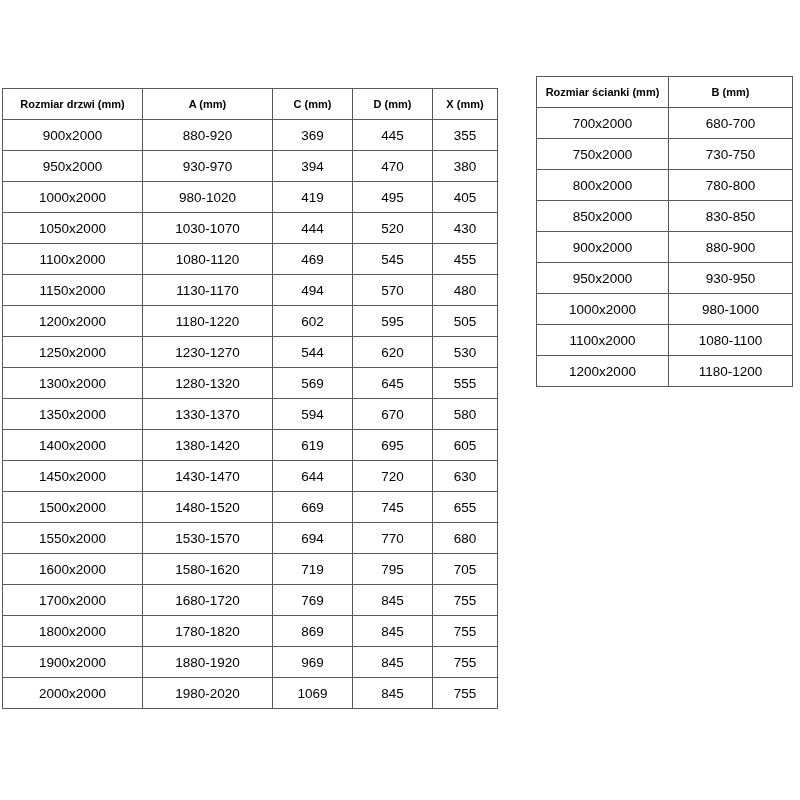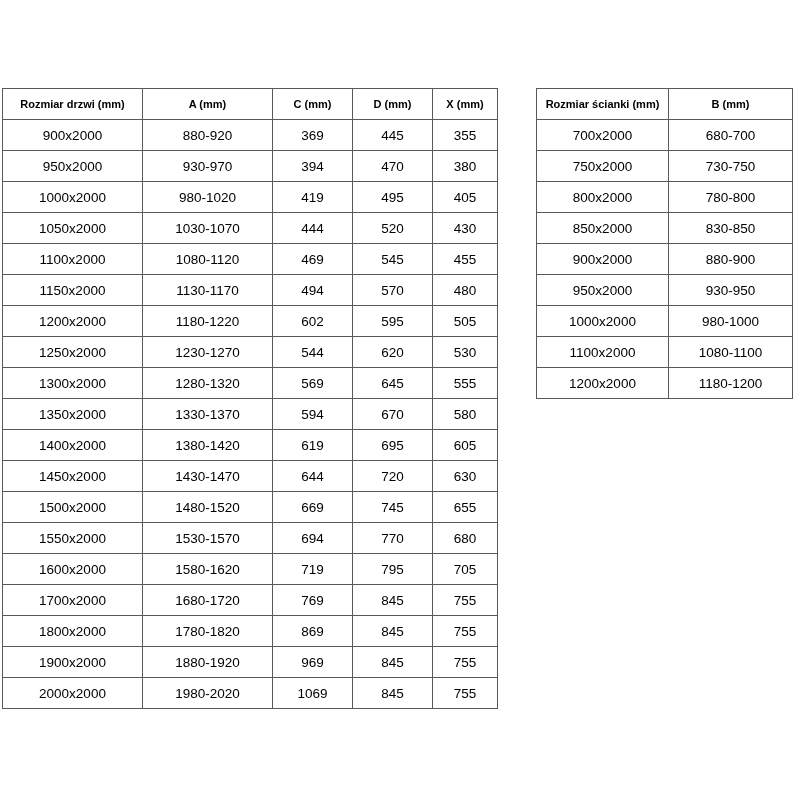--- a/index.html
+++ b/index.html
@@ -45,21 +45,21 @@
     top: 88px;
     width: 472px;
   }
   .door-table th:nth-child(1) { width: 135px; }
   .door-table th:nth-child(2) { width: 125px; }
   .door-table th:nth-child(3) { width: 75px; }
   .door-table th:nth-child(4) { width: 75px; margin-left: 44px; }
   .door-table th:nth-child(5) { width: 60px; border-radius: 8px; }
   .wall-table {
     left: 536px;
-    top: 88px;
+    top: 76px;
     width: 248px;
     padding-left: 43px;
   }
   .wall-table th:nth-child(1) { width: 127px; }
   .wall-table th:nth-child(2) { width: 119px; }
 </style>
 </head>
 <body>
 
 <div class="page">

